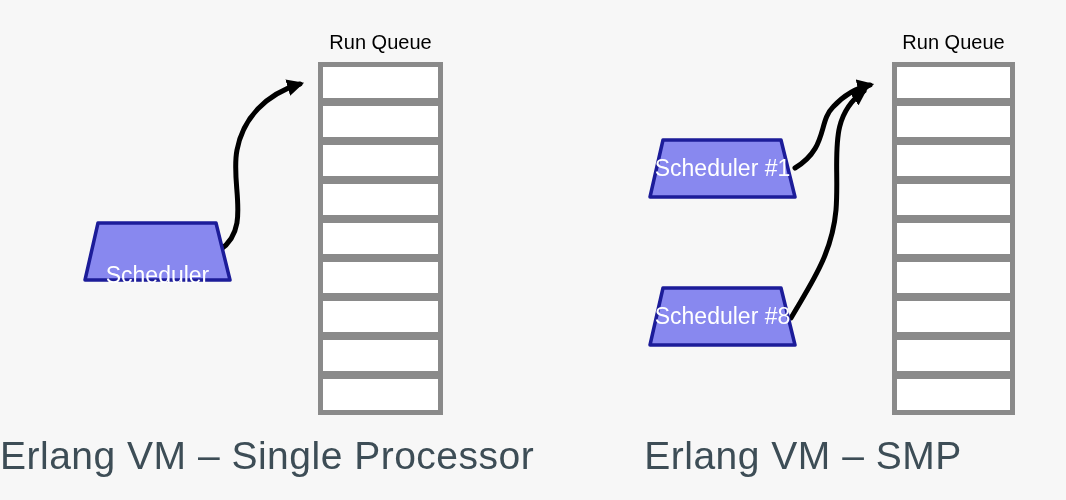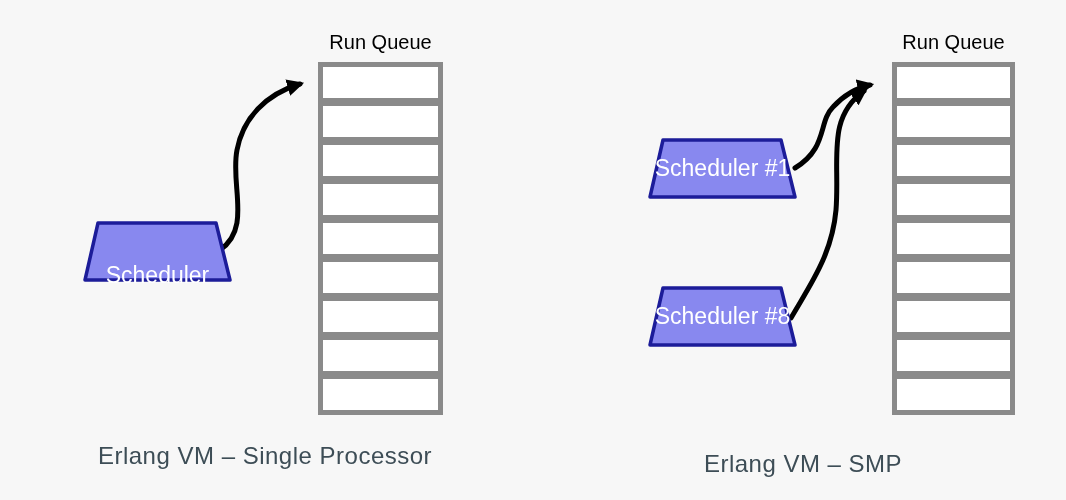--- a/index.html
+++ b/index.html
@@ -51,29 +51,29 @@
     font-size: 23px;
     white-space: nowrap;
   }
   .trap-label.s-left { left: 85px;  top: 223px; margin-top: 24px; }
   .trap-label.s-r1   { left: 650px; top: 140px; }
   .trap-label.s-r2   { left: 650px; top: 288px; }
 
   .caption {
     position: absolute;
     top: 437px;
-    font-size: 24px;
+    font-size: 39px;
     line-height: 38px;
     color: #3d4d56;
     text-align: center;
     letter-spacing: 0.5px;
     white-space: nowrap;
   }
   .caption.left  { left: 0px;   width: 530px; }
-  .caption.right { left: 540px; width: 526px; margin-top: 8px; }
+  .caption.right { left: 540px; width: 526px; }
 </style>
 </head>
 <body>
 
 <div class="canvas">
 
   <svg class="svg-layer" width="1066" height="500" viewBox="0 0 1066 500">
     <defs>
       <marker id="arrowhead" viewBox="0 0 10 10" refX="7.5" refY="5" markerWidth="3.4" markerHeight="3.4" orient="auto-start-reverse">
         <path d="M 0 0 L 10 5 L 0 10 z" fill="#000000"></path>

